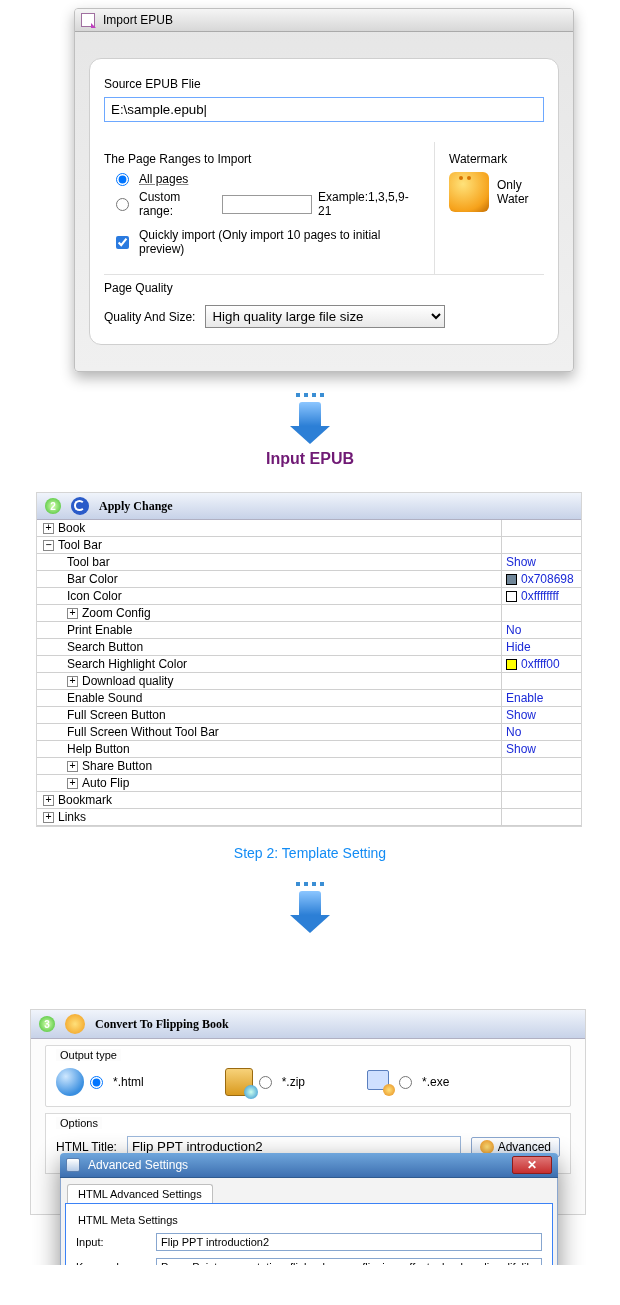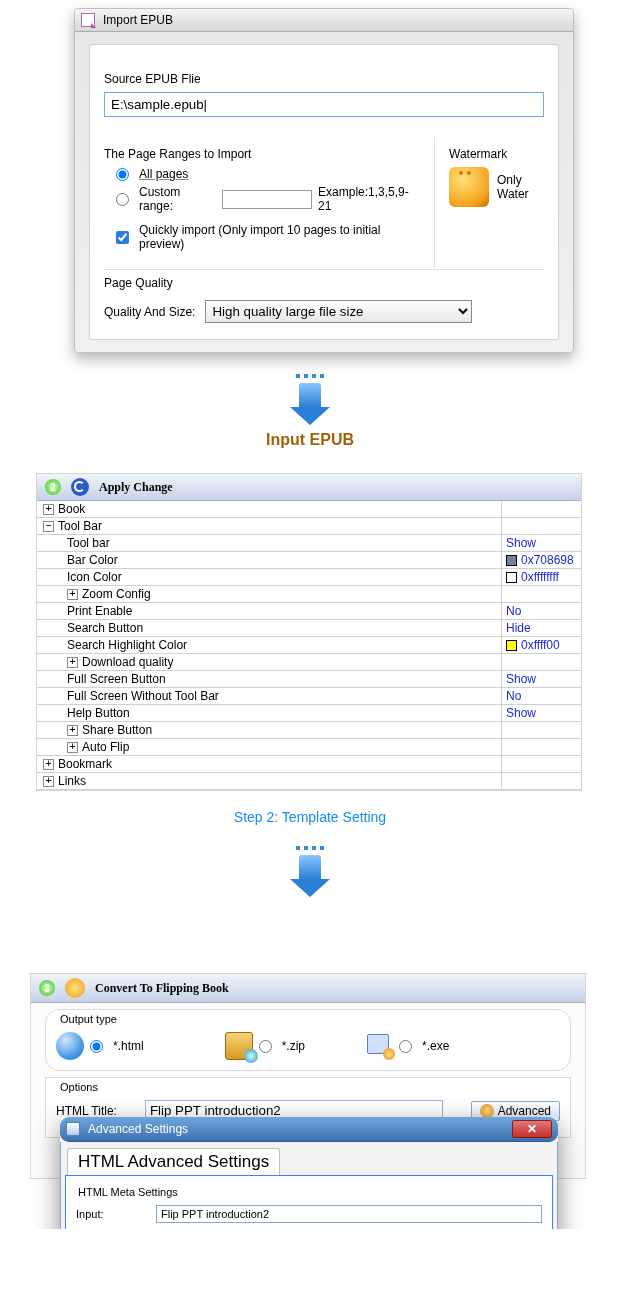--- a/index.html
+++ b/index.html
@@ -18,47 +18,47 @@
     width: 500px;
     background: linear-gradient(#e6e6e6, #f0f0f0);
     border: 1px solid #bfbfbf;
     border-radius: 4px;
     box-shadow: 0 6px 14px rgba(0,0,0,.3);
     overflow: hidden;
   }
   .p1-title { display:flex; align-items:center; gap:8px; padding:4px 6px; background: linear-gradient(#f5f5f5,#d7d7d7); border-bottom:1px solid #aaa;}
   .p1-icon { width:14px;height:14px;border:1px solid #a070a0;background:#fff;position:relative;}
   .p1-icon::after{content:"";position:absolute;right:-2px;bottom:-2px;border-left:5px solid #c040c0;border-top:5px solid transparent;}
-  .p1-inner { margin: 12px 14px; background:#fff; border:1px solid #cfcfcf; border-radius:2px; padding:17px 14px 0 14px; position:relative; overflow:hidden;}
+  .p1-inner { margin: 26px 14px; background:#fff; border:1px solid #cfcfcf; border-radius:12px; padding:8px 14px 0 14px; position:relative; overflow:hidden;}
   .group-lbl { margin:10px 0 6px 0; }
   .src-input { width:100%; padding:4px 6px; border:1px solid #6da8ff; background:#fff;}
   .p1-row2 { display:flex; gap:14px; margin-top:20px;}
   .ranges { flex:1; }
   .range-line { display:flex; align-items:center; gap:6px; margin:4px 0 4px 12px; }
   input[type=radio],input[type=checkbox]{ margin:0 4px 0 0; }
   .range-input { width:90px; padding:1px 4px; border:1px solid #999;}
   .wm-box { width:110px; border-left:1px solid #e1e1e1; padding-left:14px;}
   .wm-foot { display:flex; align-items:center; gap:8px; margin-top:6px;}
   .foot-icon { width:40px;height:40px; border-radius:6px; background:radial-gradient(circle at 35% 30%, #ffe27a, #f6a21b 70%, #c06a00 100%); position:relative;}
   .foot-icon::before,.foot-icon::after{content:"";position:absolute;background:#d87400;}
   .foot-icon::before{width:4px;height:4px;border-radius:2px;top:4px;left:10px;}
   .foot-icon::after{width:4px;height:4px;border-radius:2px;top:4px;left:18px;}
   .quick-line { margin:10px 0 18px 12px; display:flex; align-items:center; gap:6px;}
   .quick-line input[type=checkbox]{accent-color:#2a7adf;}
   .pq-box { border-top:1px solid #e1e1e1; padding-top:6px; margin-bottom:16px;}
   .pq-row { display:flex; align-items:center; gap:10px; margin-top:10px;}
-  .qa-select { width:267px; padding:2px; border:1px solid #888; background:linear-gradient(#fff,#e8e8e8);}
+  .qa-select { width:240px; padding:2px; border:1px solid #888; background:linear-gradient(#fff,#e8e8e8);}
 
   
   .arrow-wrap { text-align:center; margin: 14px 0 6px 0;}
   .dots { display:inline-flex; gap:4px; margin-bottom:-4px;}
   .dots span{ width:4px;height:4px;background:#3a8ed4;}
   .arrow-body { width:22px;height:24px;background:linear-gradient(#8cc6ff,#2c7fd6);margin:2px auto 0 auto;border-radius:3px 3px 0 0;}
   .arrow-head { width:0;height:0;border-left:20px solid transparent;border-right:20px solid transparent;border-top:18px solid #2c7fd6;margin:0 auto;}
-  .arrow-lbl { text-align:center; font-size:16px; font-weight:bold; color:#a16207; margin:6px 0 24px 0;}
+  .arrow-lbl { text-align:center; font-size:16px; font-weight:bold; color:#701a75; margin:6px 0 24px 0;}
 
   
   .panel2 { margin: 0 36px; width:546px; border:1px solid #d5d5d5;}
   .p2-hdr { background:linear-gradient(#f0f4fb,#c7d2e8); border-bottom:1px solid #b0b0c2; padding:4px 8px; display:flex;align-items:center;gap:10px;}
   .p2-badge { width:16px;height:16px;border-radius:8px;background:radial-gradient(#d4ffb0,#3cbb2a);color:#fff;font-size:10px;display:flex;align-items:center;justify-content:center;font-weight:bold;}
   .p2-refresh { width:18px;height:18px;border-radius:9px;background:#2a5bc9;position:relative;}
   .p2-refresh::after{content:"";position:absolute;width:7px;height:7px;border:2px solid #fff;border-right-color:transparent;border-radius:50%;top:3px;left:3px;}
   .p2-title { font-weight:bold;font-family:Liberation Serif, serif;}
   .grid { background:#fff; }
   .gr { display:flex; border-bottom:1px solid #d0d0d0; min-height:16px; align-items:stretch; }
@@ -69,44 +69,44 @@
   .indent1{padding-left:30px!important;}
 
   .sect-label { text-align:center; font-size:14px; color:#138cf4; margin:18px 0 6px 0;}
 
   
   .panel3-wrap { margin:0 30px; position:relative; }
   .panel3 { width:556px; border:1px solid #d5d5d5; background:#fcfcfc;}
   .p3-hdr { background:linear-gradient(#f0f4fb,#c7d2e8); border-bottom:1px solid #b0b0c2; padding:4px 8px; display:flex;align-items:center;gap:10px;}
   .p3-gear { width:20px;height:20px; position:relative;}
   .p3-gear::before{content:"";position:absolute;inset:0;border-radius:50%;background:radial-gradient(#ffe07a,#f09a1a);}
-  .outtype { margin:6px 14px; border:1px solid #d9d9d9; border-radius:14px; padding:2px 10px 10px 10px; background:#fff;}
+  .outtype { margin:6px 14px; border:1px solid #d9d9d9; border-radius:2px; padding:2px 10px 10px 10px; background:#fff;}
   .gbl{font-size:11px;background:#fcfcfc;display:inline-block;margin-top:-9px;padding:0 4px;}
   .ot-row { display:flex; align-items:center; margin-top:6px;}
   .ot-item { display:flex; align-items:center; gap:6px; margin-right:30px;}
   .oico{width:28px;height:28px;display:inline-block;}
   .oi-globe{background:radial-gradient(circle at 35% 30%,#cfe8ff,#3a8fe0 70%);border-radius:50%;}
   .oi-zip{background:linear-gradient(#f7d27a,#d99a1e);border:1px solid #9a6a10;border-radius:3px;position:relative;}
   .oi-zip::after{content:"";position:absolute;right:-6px;bottom:-4px;width:14px;height:14px;border-radius:50%;background:radial-gradient(#cfe,#2a8dd0);}
   .oi-exe{width:28px;height:28px;position:relative;}
   .oi-exe::before{content:"";position:absolute;inset:2px 4px 6px 2px;border:1px solid #5a7fbe;background:#cfe0ff;border-radius:2px;}
   .oi-exe::after{content:"";position:absolute;right:-2px;bottom:0;width:12px;height:12px;border-radius:50%;background:radial-gradient(#ffe07a,#e68a1a);}
   .options-box{ margin:6px 14px 40px 14px; border:1px solid #d9d9d9; padding:2px 10px 16px 10px; background:#fff;}
-  .opt-row{display:flex;align-items:center;gap:28px;margin-top:6px;}
+  .opt-row{display:flex;align-items:center;gap:10px;margin-top:6px;}
   .ht-input{flex:1;padding:2px 4px;border:1px solid #9cb7da;}
   .adv-btn{border:1px solid #8aa6cf;border-radius:2px;padding:2px 8px;background:linear-gradient(#fff,#e1ecfb);display:flex;align-items:center;gap:4px;}
   .adv-btn .gear{width:14px;height:14px;border-radius:50%;background:radial-gradient(#ffe07a,#e68a1a);}
 
   
   .adv-win { position:absolute; left:30px; top:144px; width:498px; box-shadow:0 8px 26px rgba(0,0,0,.45); border-radius:4px 4px 0 0; overflow:hidden;}
-  .adv-title { background:linear-gradient(#6fa6dc,#3d6fb0); color:#fff; display:flex;align-items:center;padding:3px 6px;gap:8px;border-bottom:1px solid #2f5a8f;border-radius:9px;}
+  .adv-title { background:linear-gradient(#6fa6dc,#3d6fb0); color:#fff; display:flex;align-items:center;padding:3px 6px;gap:8px;border-bottom:1px solid #2f5a8f;}
   .adv-ticon{width:14px;height:14px;background:linear-gradient(#fff,#b6cbe7);border:1px solid #5a7fb0;border-radius:2px;}
   .adv-close{margin-left:auto;width:40px;height:18px;background:linear-gradient(#e07676,#c62e2e);border:1px solid #8b1c1c;border-radius:2px;color:#fff;display:flex;align-items:center;justify-content:center;font-weight:bold;}
   .adv-body{ background:#f3f3f3; border:1px solid #8aa6cf; border-top:none; padding:6px 2px 2px 2px;}
-  .tab{display:inline-block;background:#fff;border:1px solid #bfbfbf;border-bottom:none;padding:3px 10px;margin-left:4px;font-size:17px;border-radius:3px 3px 0 0;}
+  .tab{display:inline-block;background:#fff;border:1px solid #bfbfbf;border-bottom:none;padding:3px 10px;margin-left:4px;font-size:11px;border-radius:3px 3px 0 0;}
   .tabpg{background:#fff;border:1px solid #3b82f6;padding:8px 10px;margin:0 2px;}
   .meta-row{display:flex;align-items:center;gap:10px;margin:7px 0;}
   .meta-row label{width:70px;font-size:11px;}
   .meta-row input{flex:1;padding:2px 4px;border:1px solid #87a6cf;font-size:11px;}
 </style>
 </head>
 <body>
 
 <div class="panel1">
   <div class="p1-title">
@@ -249,20 +249,28 @@
           <span class="swatch" style="background: rgb(255, 255, 0);"></span>
           <span>0xffff00</span>
         </div>
       </div>
       <div class="gr">
         <div class="gl indent1">
           <span class="exp">+</span>
           <span>Download quality</span>
         </div>
         <div class="gv"></div>
+      </div>
+      <div class="gr">
+        <div class="gl indent1">
+          <span>Enable Sound</span>
+        </div>
+        <div class="gv">
+          <span>Enable</span>
+        </div>
       </div>
       <div class="gr">
         <div class="gl indent1">
           <span>Full Screen Button</span>
         </div>
         <div class="gv">
           <span>Show</span>
         </div>
       </div>
       <div class="gr">

